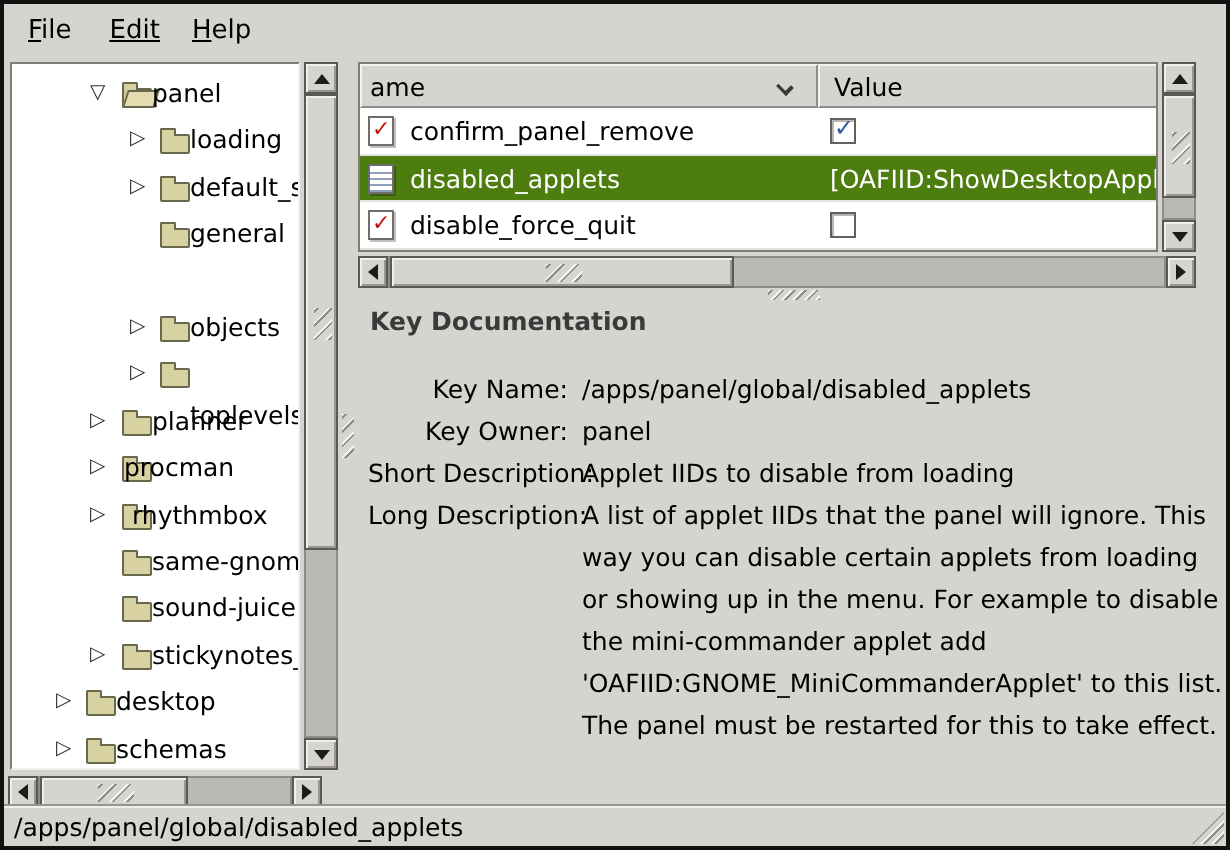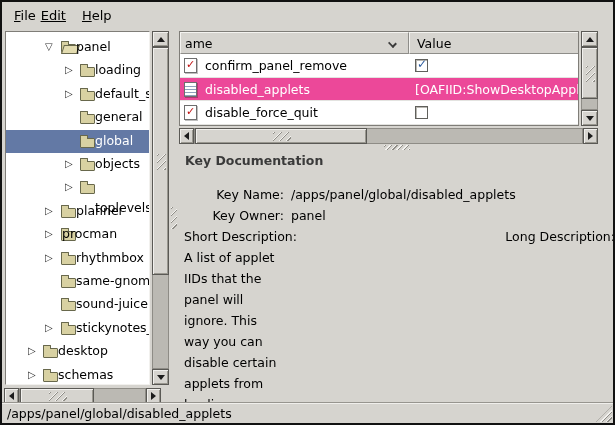--- a/index.html
+++ b/index.html
@@ -46,21 +46,21 @@
   .tree-vscroll{position:absolute;left:150px;top:29px;width:17px;height:354px;}
   .tree-hscroll{position:absolute;left:2px;top:386px;width:157px;height:16px;}
   
   .vsplitter{position:absolute;left:167px;top:29px;width:10px;height:373px;cursor:col-resize;}
   .vsplitter .grip{left:2px;top:176px;width:6px;height:22px;}
   
   .table-viewport{position:absolute;left:177px;top:29px;width:400px;height:95px;background:#fff;border:1px solid #7f7d78;overflow:hidden;}
   .th{position:absolute;top:0;height:22px;background:#d6d4cf;border:1px solid #8e8d89;border-top-color:#f4f3f0;border-left-color:#f4f3f0;padding:3px 0 0 4px;}
   .th .sort-chevron{position:absolute;right:12px;top:7px;width:7px;height:7px;border-right:2px solid #3a3a3a;border-bottom:2px solid #3a3a3a;transform:rotate(45deg) scaleY(.8);}
   .trow{position:absolute;left:0;width:100%;height:23.5px;border-bottom:1px solid #e3e3e0;}
-  .trow.selected{background:#ec4899;}
+  .trow.selected{background:#4d7c0f;}
   .trow.selected .cell-text{color:#fff;}
   .cell-text{position:absolute;top:4px;white-space:nowrap;}
   .key-icon{position:absolute;left:4px;top:4px;width:13px;height:15px;background:#fff;border:1px solid #6e6e6e;box-shadow:1px 1px 0 rgba(0,0,0,.25);}
   .key-icon.bool::after{content:"✓";position:absolute;left:1px;top:-1px;color:#c01010;font-size:11px;font-weight:bold;}
   .key-icon.list{background:linear-gradient(to bottom,#fff 0 3px,#8ea0bc 3px 4px,#fff 4px 6px,#8ea0bc 6px 7px,#fff 7px 9px,#8ea0bc 9px 10px,#fff 10px 12px,#8ea0bc 12px 13px,#fff 13px);}
   .val-checkbox{position:absolute;left:6px;top:5px;width:13px;height:13px;background:#fff;border:1px solid #60605c;box-shadow:inset 1px 1px 0 #b9b7b1;}
   .val-checkbox .chk{position:absolute;left:1px;top:-3px;color:#2d5c9e;font-size:12px;font-weight:bold;}
   .table-vscroll{position:absolute;left:579px;top:29px;width:17px;height:95px;}
   .table-hscroll{position:absolute;left:177px;top:126px;width:419px;height:16px;}
   
@@ -76,21 +76,21 @@
   .statusbar{position:absolute;left:0;top:400px;width:100%;height:21px;border-top:1px solid #97958f;box-shadow:inset 0 1px 0 #f0efec;padding:3px 0 0 5px;}
   .resize-grip{position:absolute;right:1px;bottom:1px;width:16px;height:16px;background:repeating-linear-gradient(135deg,transparent 0 2px,#f2f1ee 2px 3px,#8f8d87 3px 4px);clip-path:polygon(100% 0,100% 100%,0 100%);}
 </style>
 </head>
 <body>
 
 <div class="window">
 
   <div class="menubar">
       <span class="menu-item" style="margin-left: 12px;"><u>F</u>ile</span>
-      <span class="menu-item" style="margin-left: 5px; text-decoration: underline;"><u>E</u>dit</span>
+      <span class="menu-item" style="margin-left: 19px; text-decoration: underline;"><u>E</u>dit</span>
       <span class="menu-item" style="margin-left: 16px;"><u>H</u>elp</span>
     </div>
 
   <div class="tree-viewport">
       <div class="tree-row" style="top: 4px;">
         <span class="expander" style="left: 39px;">▽</span>
         <span class="folder open" style="left: 55px;"></span>
         <span class="tree-label" style="left: 70px;">panel</span>
       </div>
       <div class="tree-row" style="top: 27.4px;">
@@ -100,24 +100,20 @@
       </div>
       <div class="tree-row" style="top: 50.8px;">
         <span class="expander" style="left: 59px;">▷</span>
         <span class="folder" style="left: 74px;"></span>
         <span class="tree-label" style="left: 89px;">default_se</span>
       </div>
       <div class="tree-row" style="top: 74.2px;">
         <span class="folder" style="left: 74px;"></span>
         <span class="tree-label" style="left: 89px;">general</span>
       </div>
-      <div class="tree-row selected" style="top: 97.6px;">
-        <span class="folder" style="left: 74px;"></span>
-        <span class="tree-label" style="left: 89px;">global</span>
-      </div>
       <div class="tree-row" style="top: 121px;">
         <span class="expander" style="left: 59px;">▷</span>
         <span class="folder" style="left: 74px;"></span>
         <span class="tree-label" style="left: 89px;">objects</span>
       </div>
       <div class="tree-row" style="top: 144.4px;">
         <span class="expander" style="left: 59px;">▷</span>
         <span class="folder" style="left: 74px;"></span>
         <span class="tree-label" style="left: 89px; margin-top: 21px;">toplevels</span>
       </div>
@@ -127,21 +123,21 @@
         <span class="tree-label" style="left: 70px;">planner</span>
       </div>
       <div class="tree-row" style="top: 191.2px;">
         <span class="expander" style="left: 39px;">▷</span>
         <span class="folder" style="left: 55px;"></span>
         <span class="tree-label" style="left: 56px;">procman</span>
       </div>
       <div class="tree-row" style="top: 214.6px;">
         <span class="expander" style="left: 39px;">▷</span>
         <span class="folder" style="left: 55px;"></span>
-        <span class="tree-label" style="left: 70px;">rhythmbox</span>
+        <span class="tree-label" style="left: 60px;">rhythmbox</span>
       </div>
       <div class="tree-row" style="top: 238px;">
         <span class="folder" style="left: 55px;"></span>
         <span class="tree-label" style="left: 70px;">same-gnome</span>
       </div>
       <div class="tree-row" style="top: 261.4px;">
         <span class="folder" style="left: 55px;"></span>
         <span class="tree-label" style="left: 70px;">sound-juicer</span>
       </div>
       <div class="tree-row" style="top: 284.8px;">
@@ -257,20 +253,21 @@
     </div>
 
   <div class="doc-panel">
     <div class="doc-title">Key Documentation</div>
     <div class="doc-fields" id="doc-fields">
         <div class="doc-label">Key Name:</div>
         <div class="doc-value">/apps/panel/global/disabled_applets</div>
         <div class="doc-label">Key Owner:</div>
         <div class="doc-value">panel</div>
         <div class="doc-label">Short Description:</div>
+        <div class="doc-value">Applet IIDs to disable from loading</div>
         <div class="doc-label">Long Description:</div>
         <div class="doc-value">A list of applet IIDs that the panel will ignore. This way you can disable certain applets from loading or showing up in the menu. For example to disable the mini-commander applet add 'OAFIID:GNOME_MiniCommanderApplet' to this list. The panel must be restarted for this to take effect.</div>
       </div>
   </div>
 
   <div class="statusbar">
     <span>/apps/panel/global/disabled_applets</span>
     <span class="resize-grip"></span>
   </div>
 

